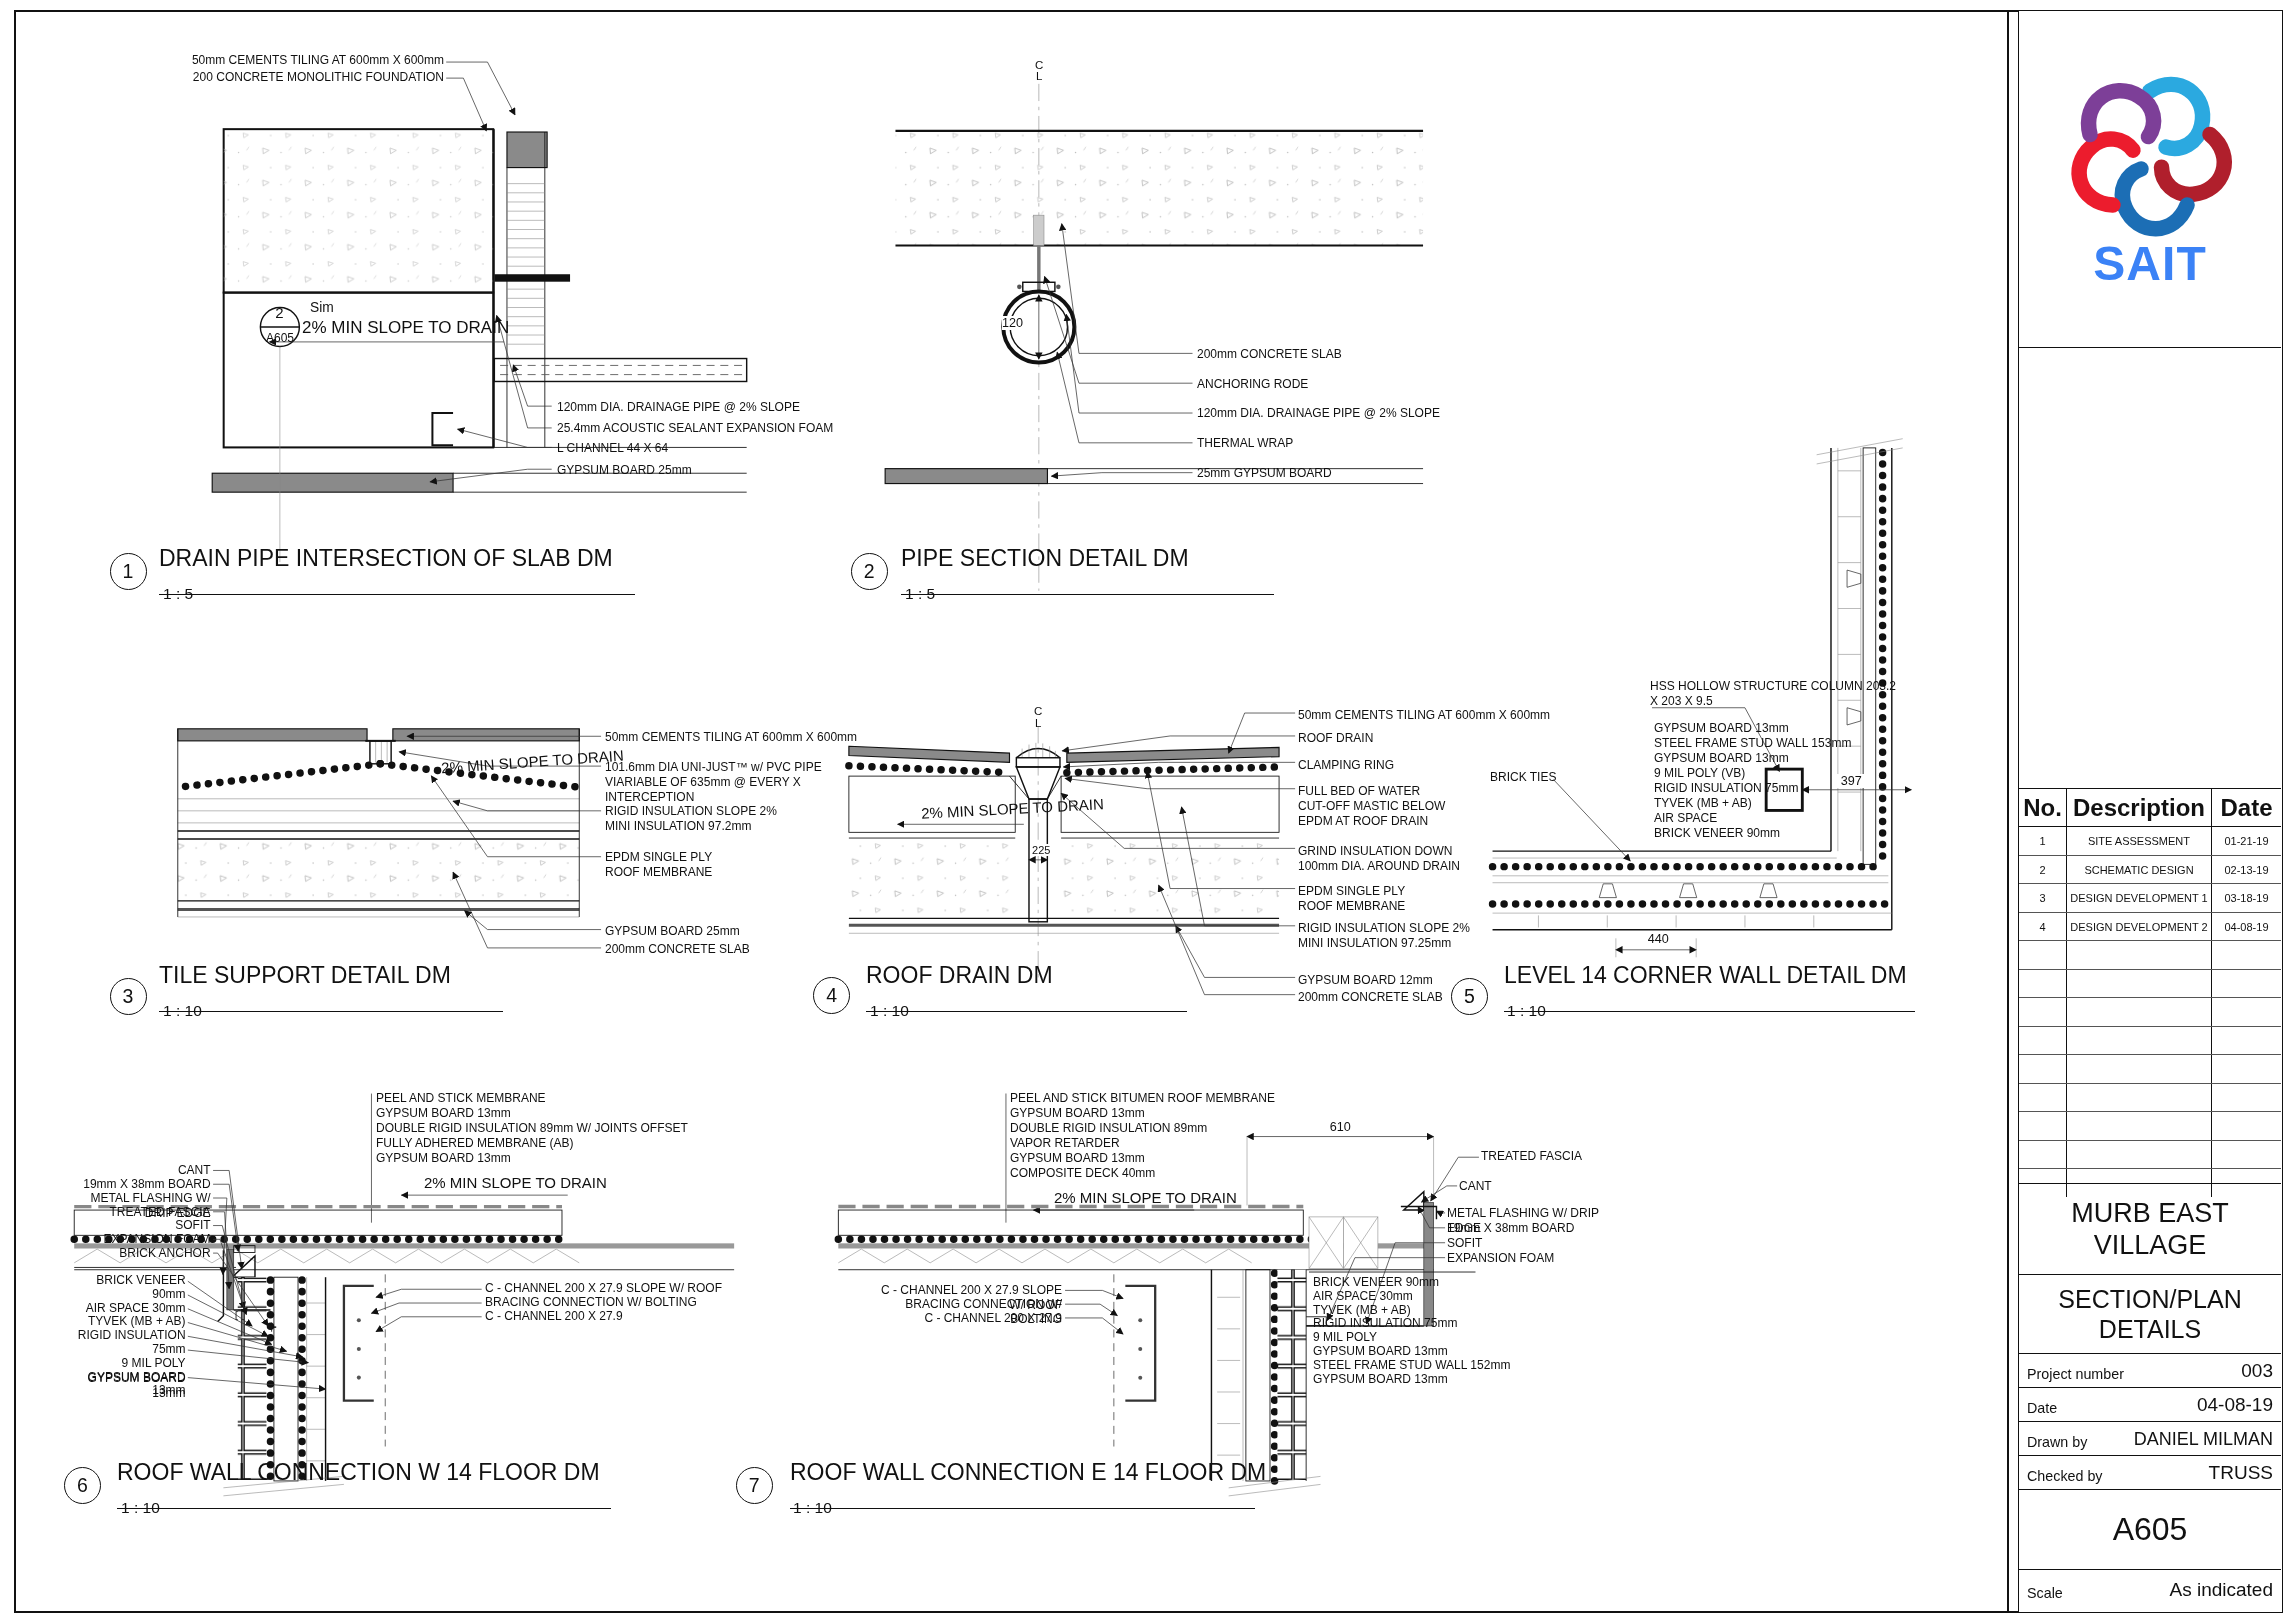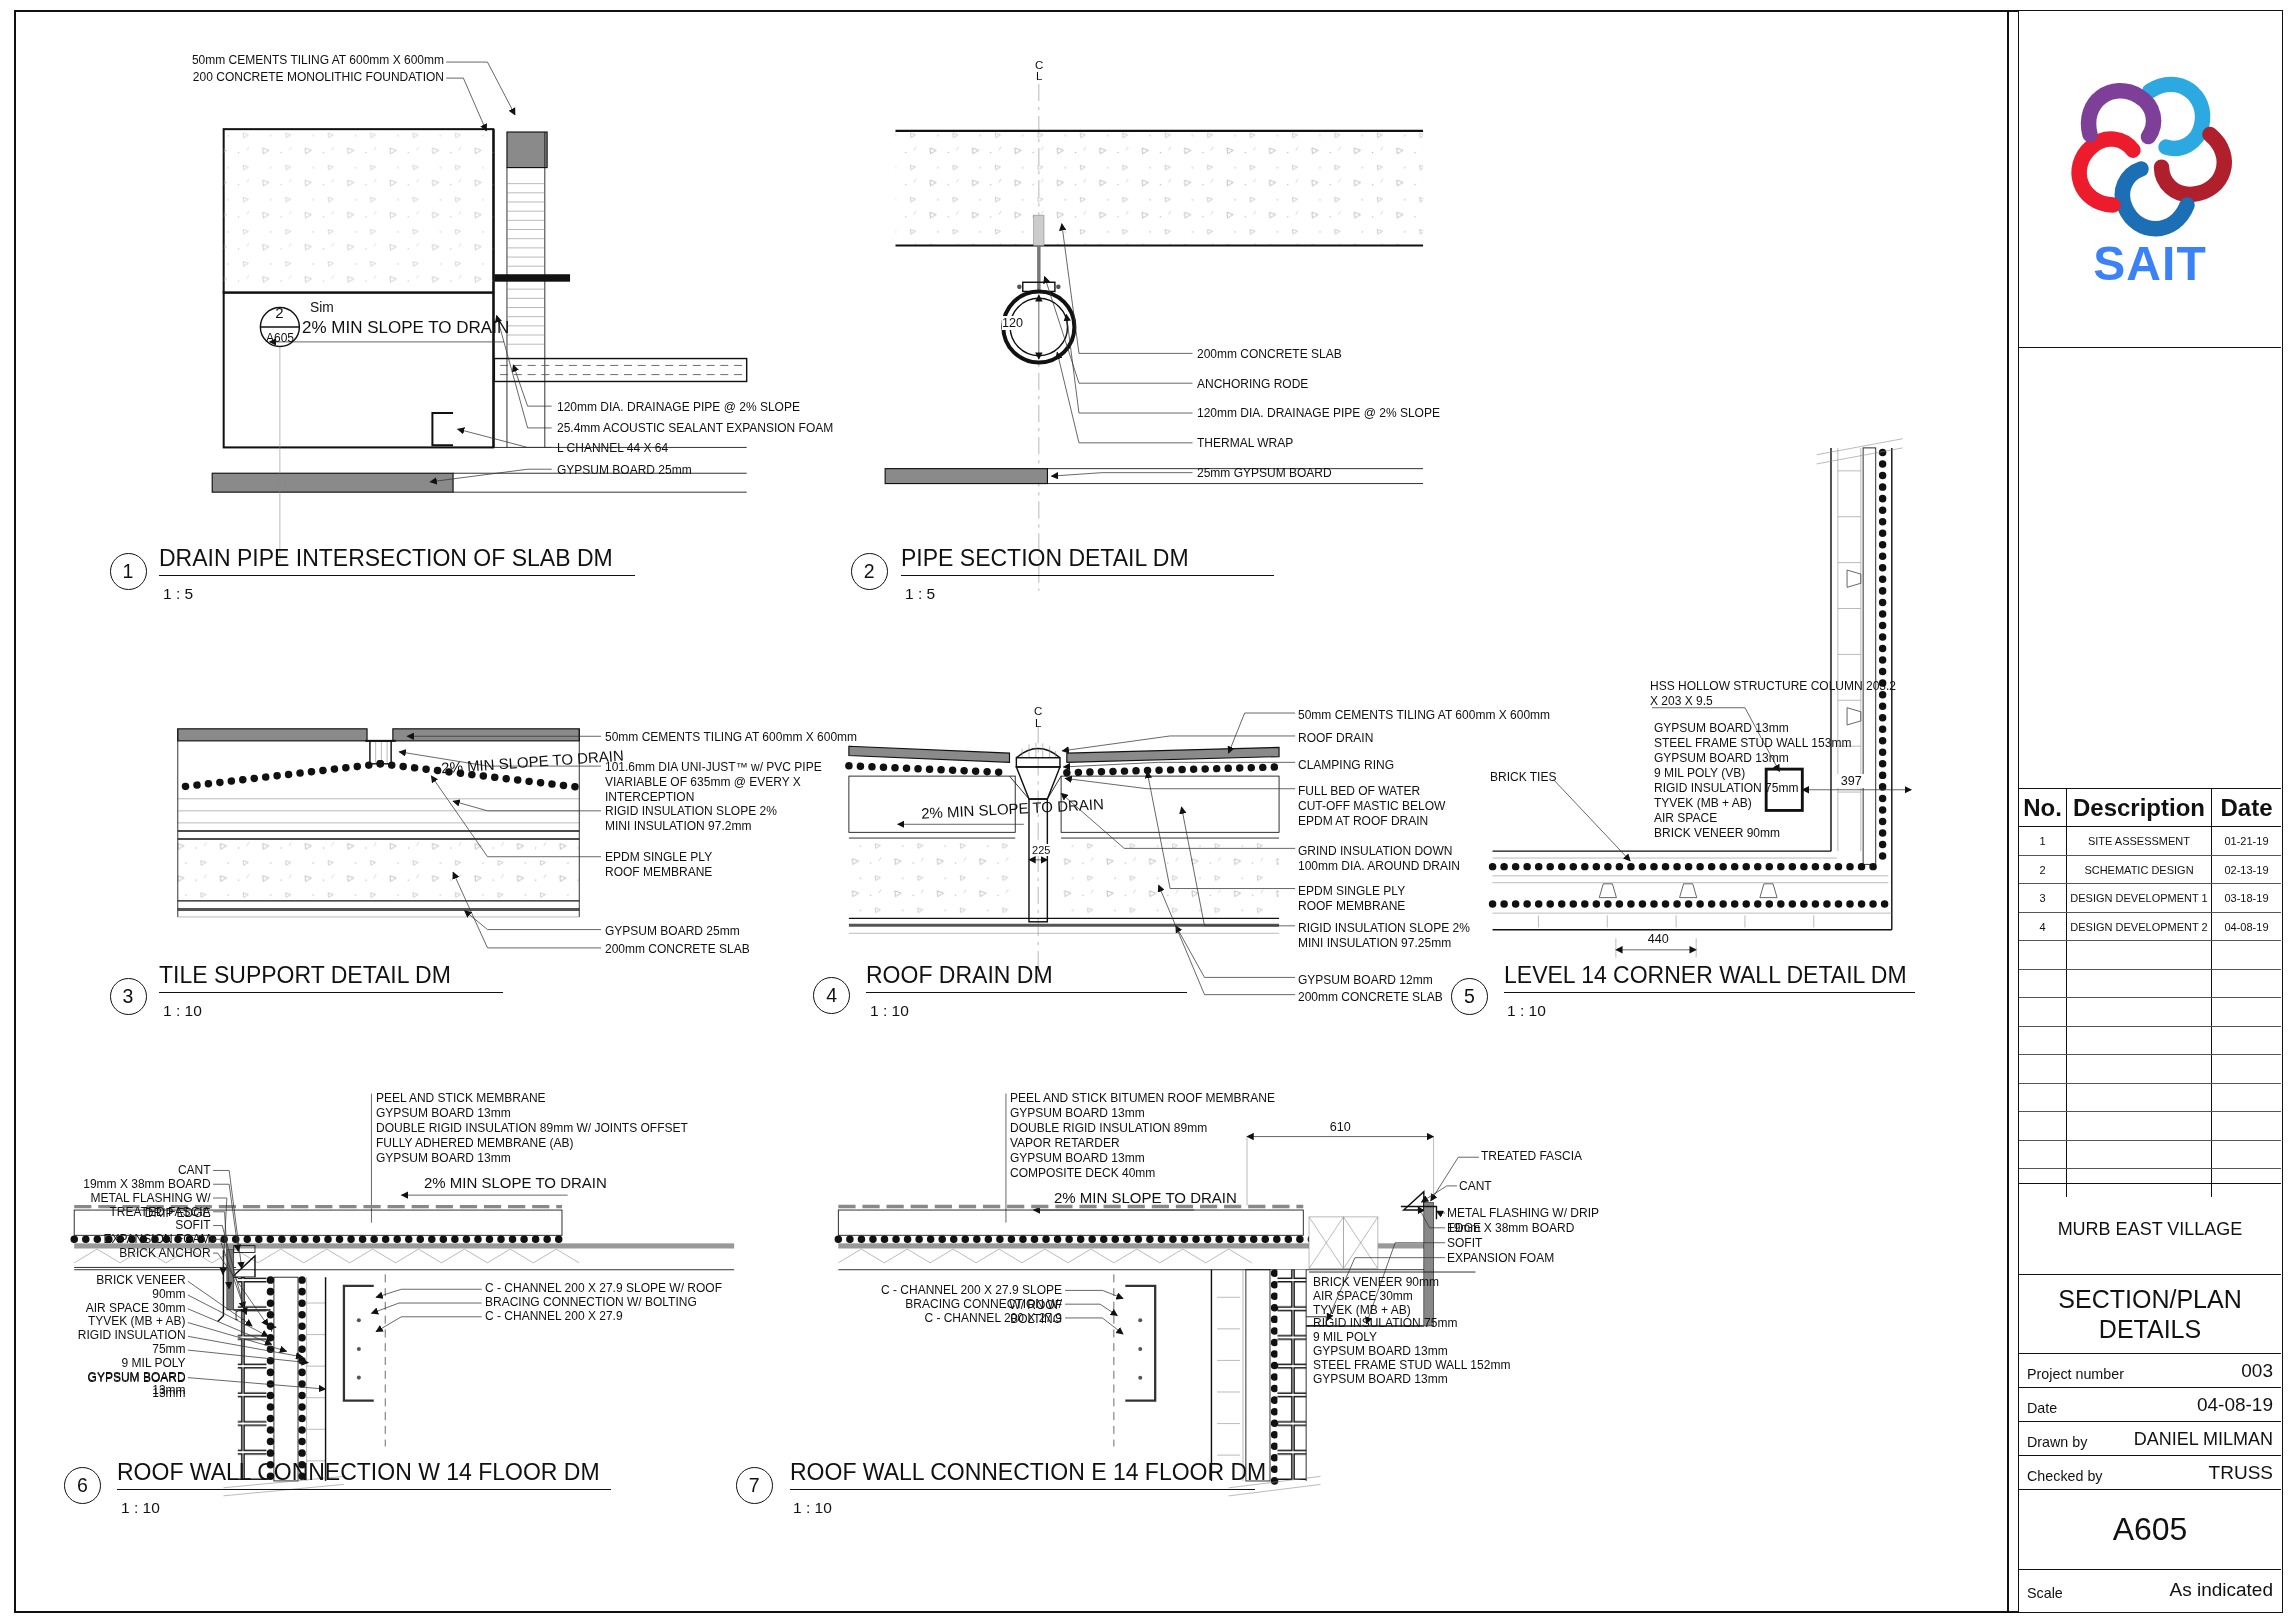--- a/index.html
+++ b/index.html
@@ -7,21 +7,21 @@
        font-family:"Liberation Sans", sans-serif;color:#111;}
   .frame{position:absolute;left:14.3px;top:10.3px;width:2269px;height:1603px;border:2.3px solid #111;box-sizing:border-box;}
   .sep{position:absolute;left:2007px;top:10.3px;width:1.7px;height:1603px;background:#111;}
   .detail{position:absolute;}
   .detail svg{position:absolute;left:0;top:0;}
   .ann{position:absolute;font-size:12px;line-height:15px;white-space:pre-line;}
   .ann.r{text-align:right;}
   .ann.lh24{line-height:13.8px;}
   .slope{position:absolute;font-size:15px;white-space:nowrap;}
   .dim{position:absolute;font-size:12.6px;background:#fff;padding:0 2.3px;text-align:center;}
-  .dtitle{position:absolute;font-size:23px;border-bottom:1.7px solid #111;padding-bottom:3px;white-space:nowrap;box-sizing:border-box;}
+  .dtitle{position:absolute;font-size:23px;border-bottom:1.7px solid #111;padding-bottom:22px;white-space:nowrap;box-sizing:border-box;}
   .dscale{position:absolute;font-size:15.5px;}
   .dnum{position:absolute;width:37px;height:37px;border:1.7px solid #111;border-radius:50%;
         display:flex;align-items:center;justify-content:center;font-size:19.5px;background:#fff;box-sizing:border-box;}
   .cltxt{position:absolute;font-size:11.5px;line-height:11.5px;text-align:center;white-space:pre-line;}
   
   .s1{stroke:#111;stroke-width:1.5;fill:none}
   .s2{stroke:#111;stroke-width:2.5;fill:none}
   .s3{stroke:#111;stroke-width:3.5;fill:none}
   .thin{stroke:#888;stroke-width:1;fill:none}
   .dot{stroke:#111;stroke-width:13;stroke-linecap:round;stroke-dasharray:.1 20;fill:none}
@@ -695,21 +695,21 @@
         </div>
       <div class="rev-row dr" style="border-bottom:none">
           <div class="rc c1"></div>
           <div class="rc c2"></div>
           <div class="rc c3"></div>
         </div>
     </div>
   </div>
 
   <div class="tbbox" style="top:1173px;height:426px;border-bottom:none">
-    <div class="info-sec" style="height:91px;font-size:18px;line-height:1.2">MURB EAST VILLAGE</div>
+    <div class="info-sec" style="height:91px;font-size:27px;line-height:1.2">MURB EAST VILLAGE</div>
     <div class="info-sec" style="height:79px;font-size:25px;line-height:1.2">SECTION/PLAN DETAILS</div>
     <div class="info-row" style="height:34px">
       <span class="ilab">Project number</span>
       <span class="ival">003</span>
     </div>
     <div class="info-row" style="height:34px">
       <span class="ilab">Date</span>
       <span class="ival">04-08-19</span>
     </div>
     <div class="info-row" style="height:34px">

